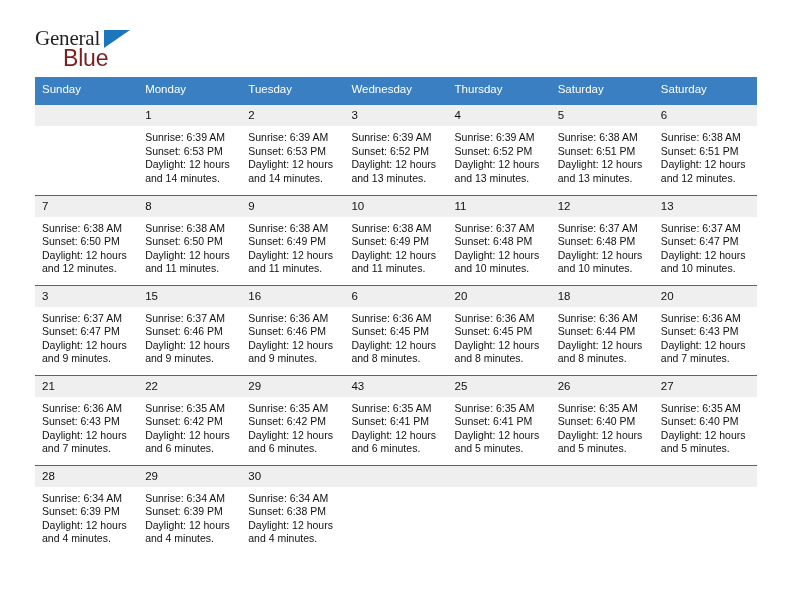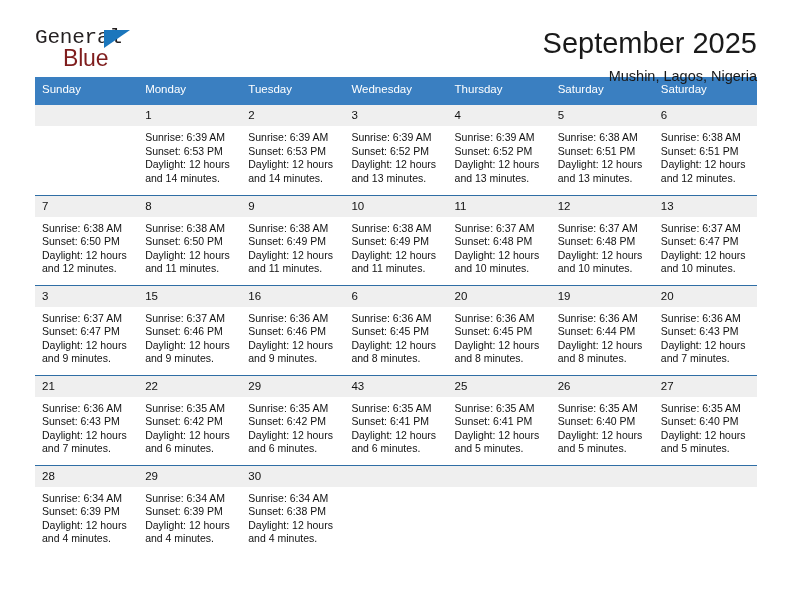--- a/index.html
+++ b/index.html
@@ -36,21 +36,21 @@
     height: 46px;
     flex: none;
   }
   .logo-general {
     position: absolute;
     left: 0;
     top: 0;
     font-size: 21px;
     letter-spacing: -0.2px;
     color: #231f20;
-    font-family: Liberation Mono, monospace;
+    font-family: Liberation Serif, serif;
   }
   .logo-blue {
     position: absolute;
     left: 28px;
     top: 19px;
     font-size: 23px;
     letter-spacing: -0.2px;
     color: #7f1d1d;
     font-family: "Liberation Sans", sans-serif;
   }
@@ -144,24 +144,20 @@
 <div class="page">
 
   <div class="header">
 
     <div class="logo">
       <span class="logo-general">General</span>
       <span class="logo-tri"></span>
       <span class="logo-blue">Blue</span>
     </div>
 
-    <div class="title-block">
-      <div class="month-title">September 2025</div>
-      <div class="location">Mushin, Lagos, Nigeria</div>
-    </div>
 
   </div>
 
   <div class="cal-wrap">
     <table class="cal">
       <thead>
         <tr>
           <th>Sunday</th>
           <th>Monday</th>
           <th>Tuesday</th>
@@ -336,21 +332,21 @@
             <td>
               <div class="daynum">20</div>
               <div class="details">
                 <div>Sunrise: 6:36 AM</div>
                 <div>Sunset: 6:45 PM</div>
                 <div>Daylight: 12 hours</div>
                 <div>and 8 minutes.</div>
               </div>
             </td>
             <td>
-              <div class="daynum">19</div>
+              <div class="daynum">18</div>
               <div class="details">
                 <div>Sunrise: 6:36 AM</div>
                 <div>Sunset: 6:44 PM</div>
                 <div>Daylight: 12 hours</div>
                 <div>and 8 minutes.</div>
               </div>
             </td>
             <td>
               <div class="daynum">20</div>
               <div class="details">

